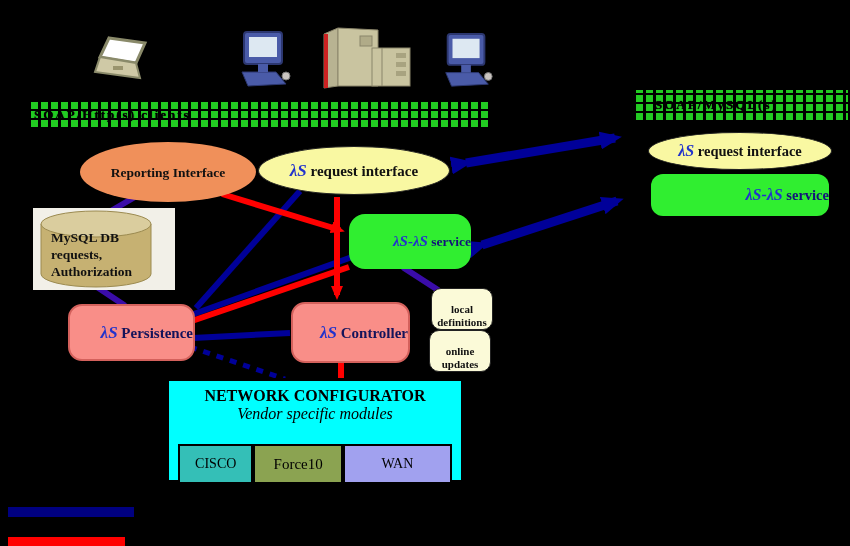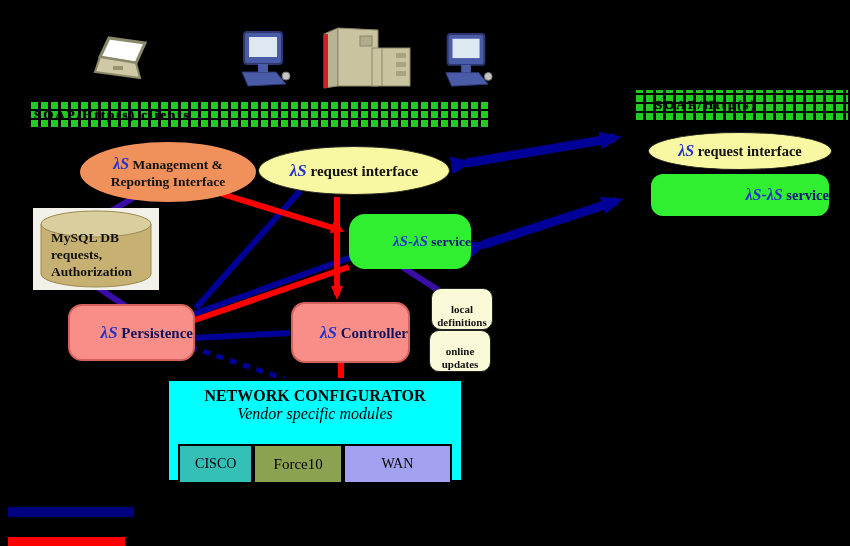--- a/index.html
+++ b/index.html
@@ -26,21 +26,21 @@
     text-align:center;z-index:3;}
   .green-box{background:#30ee30;border-radius:16px;}
   .pink-box{background:#f98e88;border:2px solid #d4615c;border-radius:14px;}
   .cream-box{background:#fbfad8;border:1px solid #222;border-radius:10px;
     flex-direction:column;font-weight:bold;font-size:11px;line-height:13px;color:#111;}
 
   .lam{color:#2233cc;font-style:italic;font-weight:bold;}
   .node-text{color:#111;font-weight:bold;}
 
   
-  .db-wrap{position:absolute;left:33px;top:208px;width:126px;height:82px;
+  .db-wrap{position:absolute;left:33px;top:208px;width:142px;height:82px;
     background:#f2f0e8;z-index:3;}
   .db-text{position:absolute;left:18px;top:21px;font-size:13.5px;font-weight:bold;
     color:#111;line-height:17px;z-index:4;}
 
   
   .netconf{position:absolute;left:166px;top:378px;width:298px;height:105px;
     background:#00ffff;border:3px solid #000;box-sizing:border-box;z-index:3;}
   .netconf-title{margin-top:6px;text-align:center;font-weight:bold;font-size:16px;color:#000;}
   .netconf-sub{text-align:center;font-style:italic;font-size:16px;color:#000;}
   .module-row{position:absolute;left:0;top:47px;width:100%;display:flex;
@@ -93,21 +93,21 @@
     <rect x="13" y="7" width="28" height="20" fill="#dde8f2"></rect>
     <polygon points="6,42 40,42 50,54 12,56" fill="#4a5ba8" stroke="#2c3770"></polygon>
     <circle cx="50" cy="46" r="4" fill="#c9c4c0" stroke="#777"></circle>
     <rect x="22" y="34" width="10" height="8" fill="#4a5ba8"></rect>
   </svg>
 
   <div class="band" style="left:28px;top:100px;width:462px;height:27px;">
     <span class="band-label">SOAP/Http(s) clients</span>
   </div>
   <div class="band" style="left:633px;top:90px;width:215px;height:30px;">
-    <span class="band-label" style="padding-left:22px;">SOAP/Http(s)</span>
+    <span class="band-label" style="padding-left:22px;">SOAP/MySQL(s)</span>
   </div>
 
   <svg class="overlay" width="850" height="546" viewBox="0 0 850 546">
     <defs>
       <marker id="mnavy" markerUnits="userSpaceOnUse" markerWidth="22" markerHeight="18" refX="15" refY="9" orient="auto">
         <path d="M0,0 L22,9 L0,18 z" fill="#000099"></path>
       </marker>
       <marker id="mred" markerUnits="userSpaceOnUse" markerWidth="14" markerHeight="12" refX="9" refY="6" orient="auto">
         <path d="M0,0 L14,6 L0,12 z" fill="#ff0000"></path>
       </marker>
@@ -125,24 +125,20 @@
     <line x1="222" y1="194" x2="340" y2="230" stroke="#ff0000" stroke-width="6" marker-end="url(#mred)"></line>
     <line x1="337" y1="197" x2="337" y2="295" stroke="#ff0000" stroke-width="6" marker-end="url(#mred)"></line>
     <line x1="349" y1="267" x2="189" y2="322" stroke="#ff0000" stroke-width="6"></line>
     <line x1="341" y1="357" x2="341" y2="378" stroke="#ff0000" stroke-width="6"></line>
 
     <line x1="466" y1="163" x2="615" y2="138" stroke="#000099" stroke-width="9" marker-start="url(#mnavy)" marker-end="url(#mnavy)"></line>
     <line x1="482" y1="245" x2="617" y2="201" stroke="#000099" stroke-width="9" marker-start="url(#mnavy)" marker-end="url(#mnavy)"></line>
   </svg>
 
   <div class="ellipse el-orange" style="left:80px;top:142px;width:176px;height:60px;font-size:13.5px;line-height:17px;">
-    <div>
-      <span class="lam" style="font-size:16px;">λS</span>
-      <span class="node-text">Management &amp;</span>
-    </div>
     <div class="node-text">Reporting Interface</div>
   </div>
 
   <div class="ellipse el-yellow" style="left:258px;top:146px;width:190px;height:47px;font-size:15px;">
     <div>
       <span class="lam" style="font-size:17px;">λS</span>
       <span class="node-text">request interface</span>
     </div>
   </div>
 

